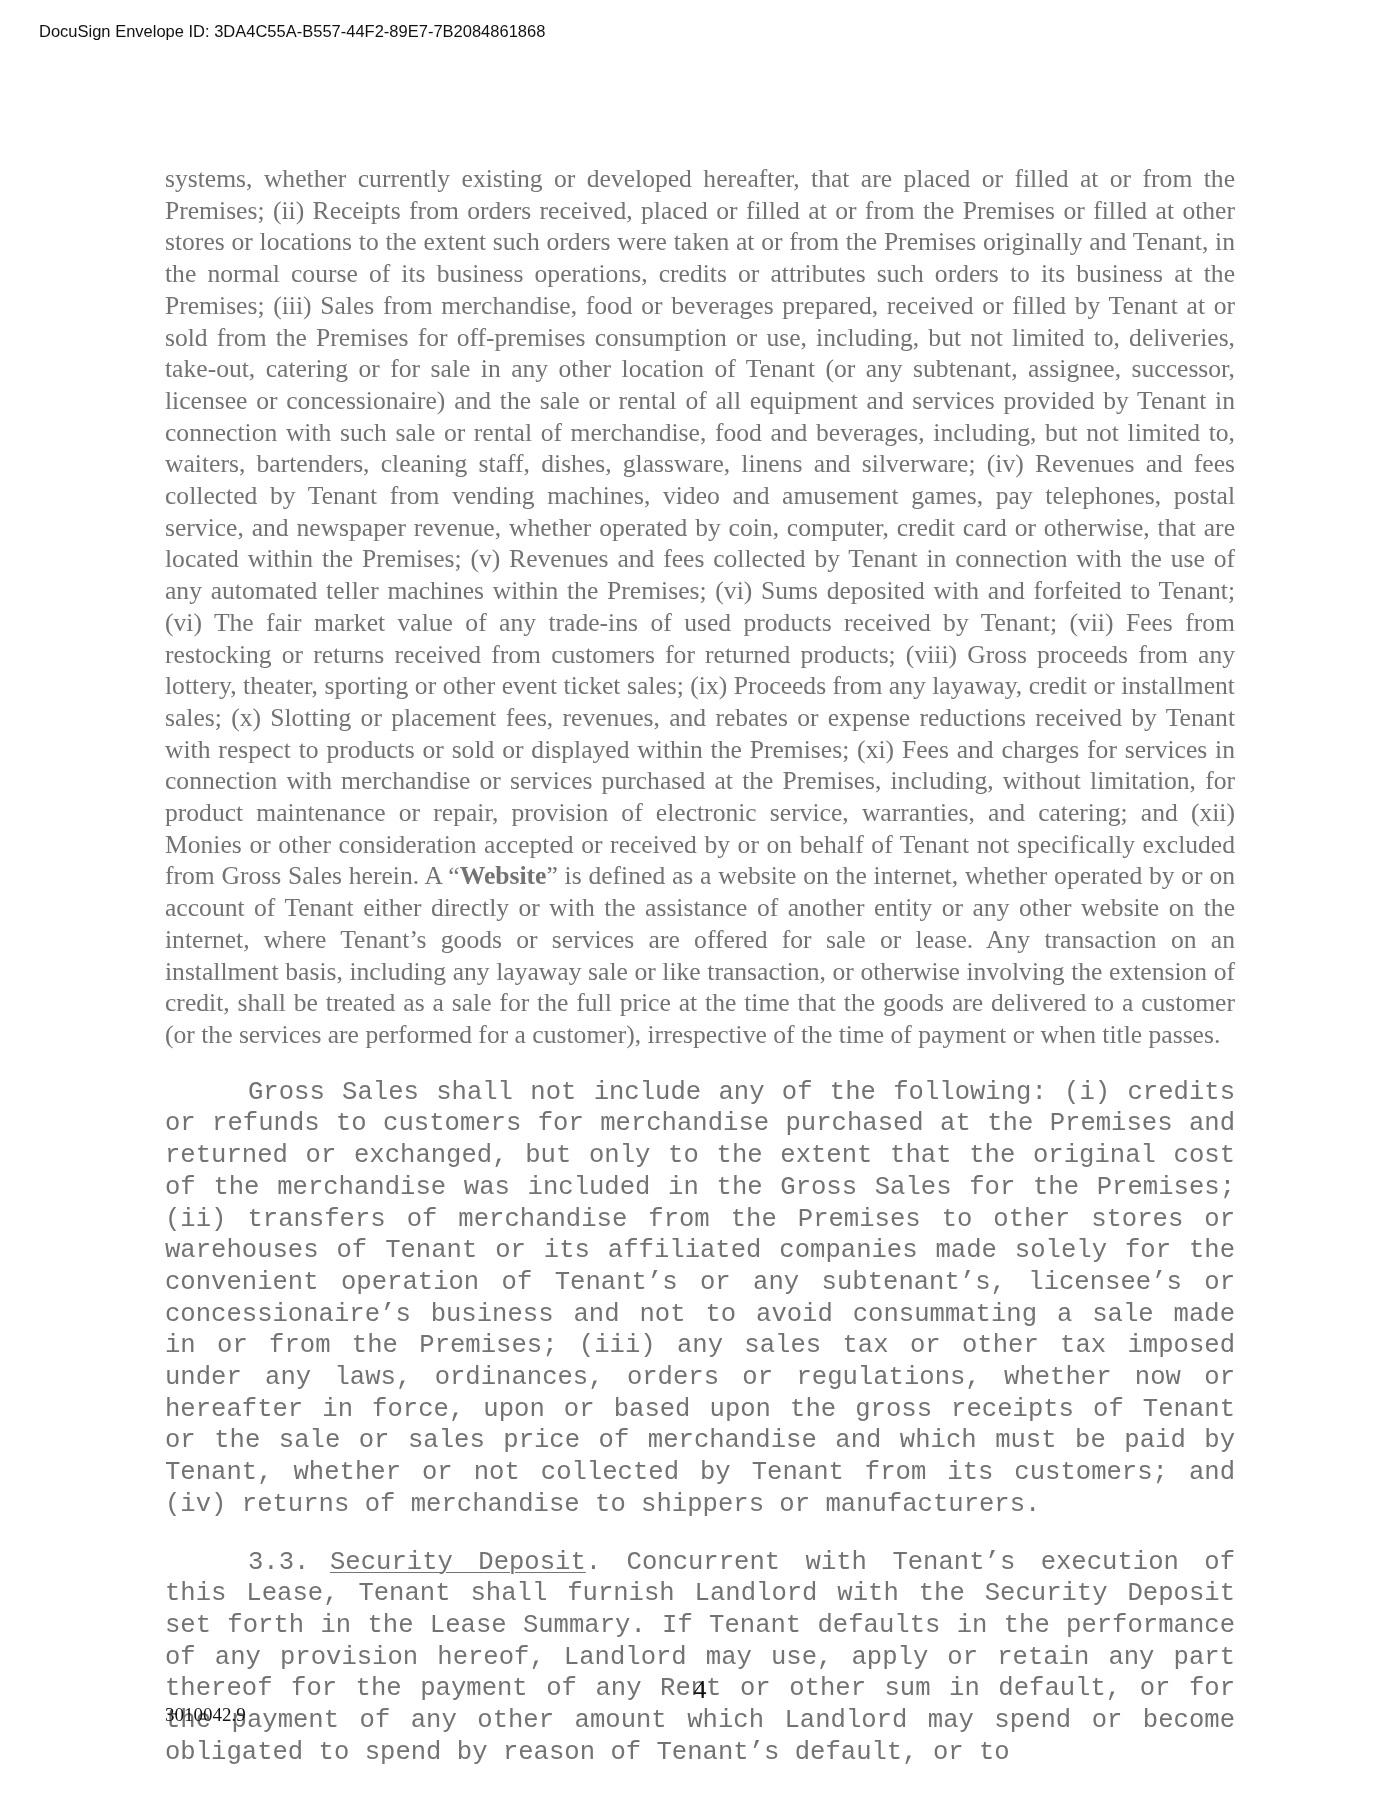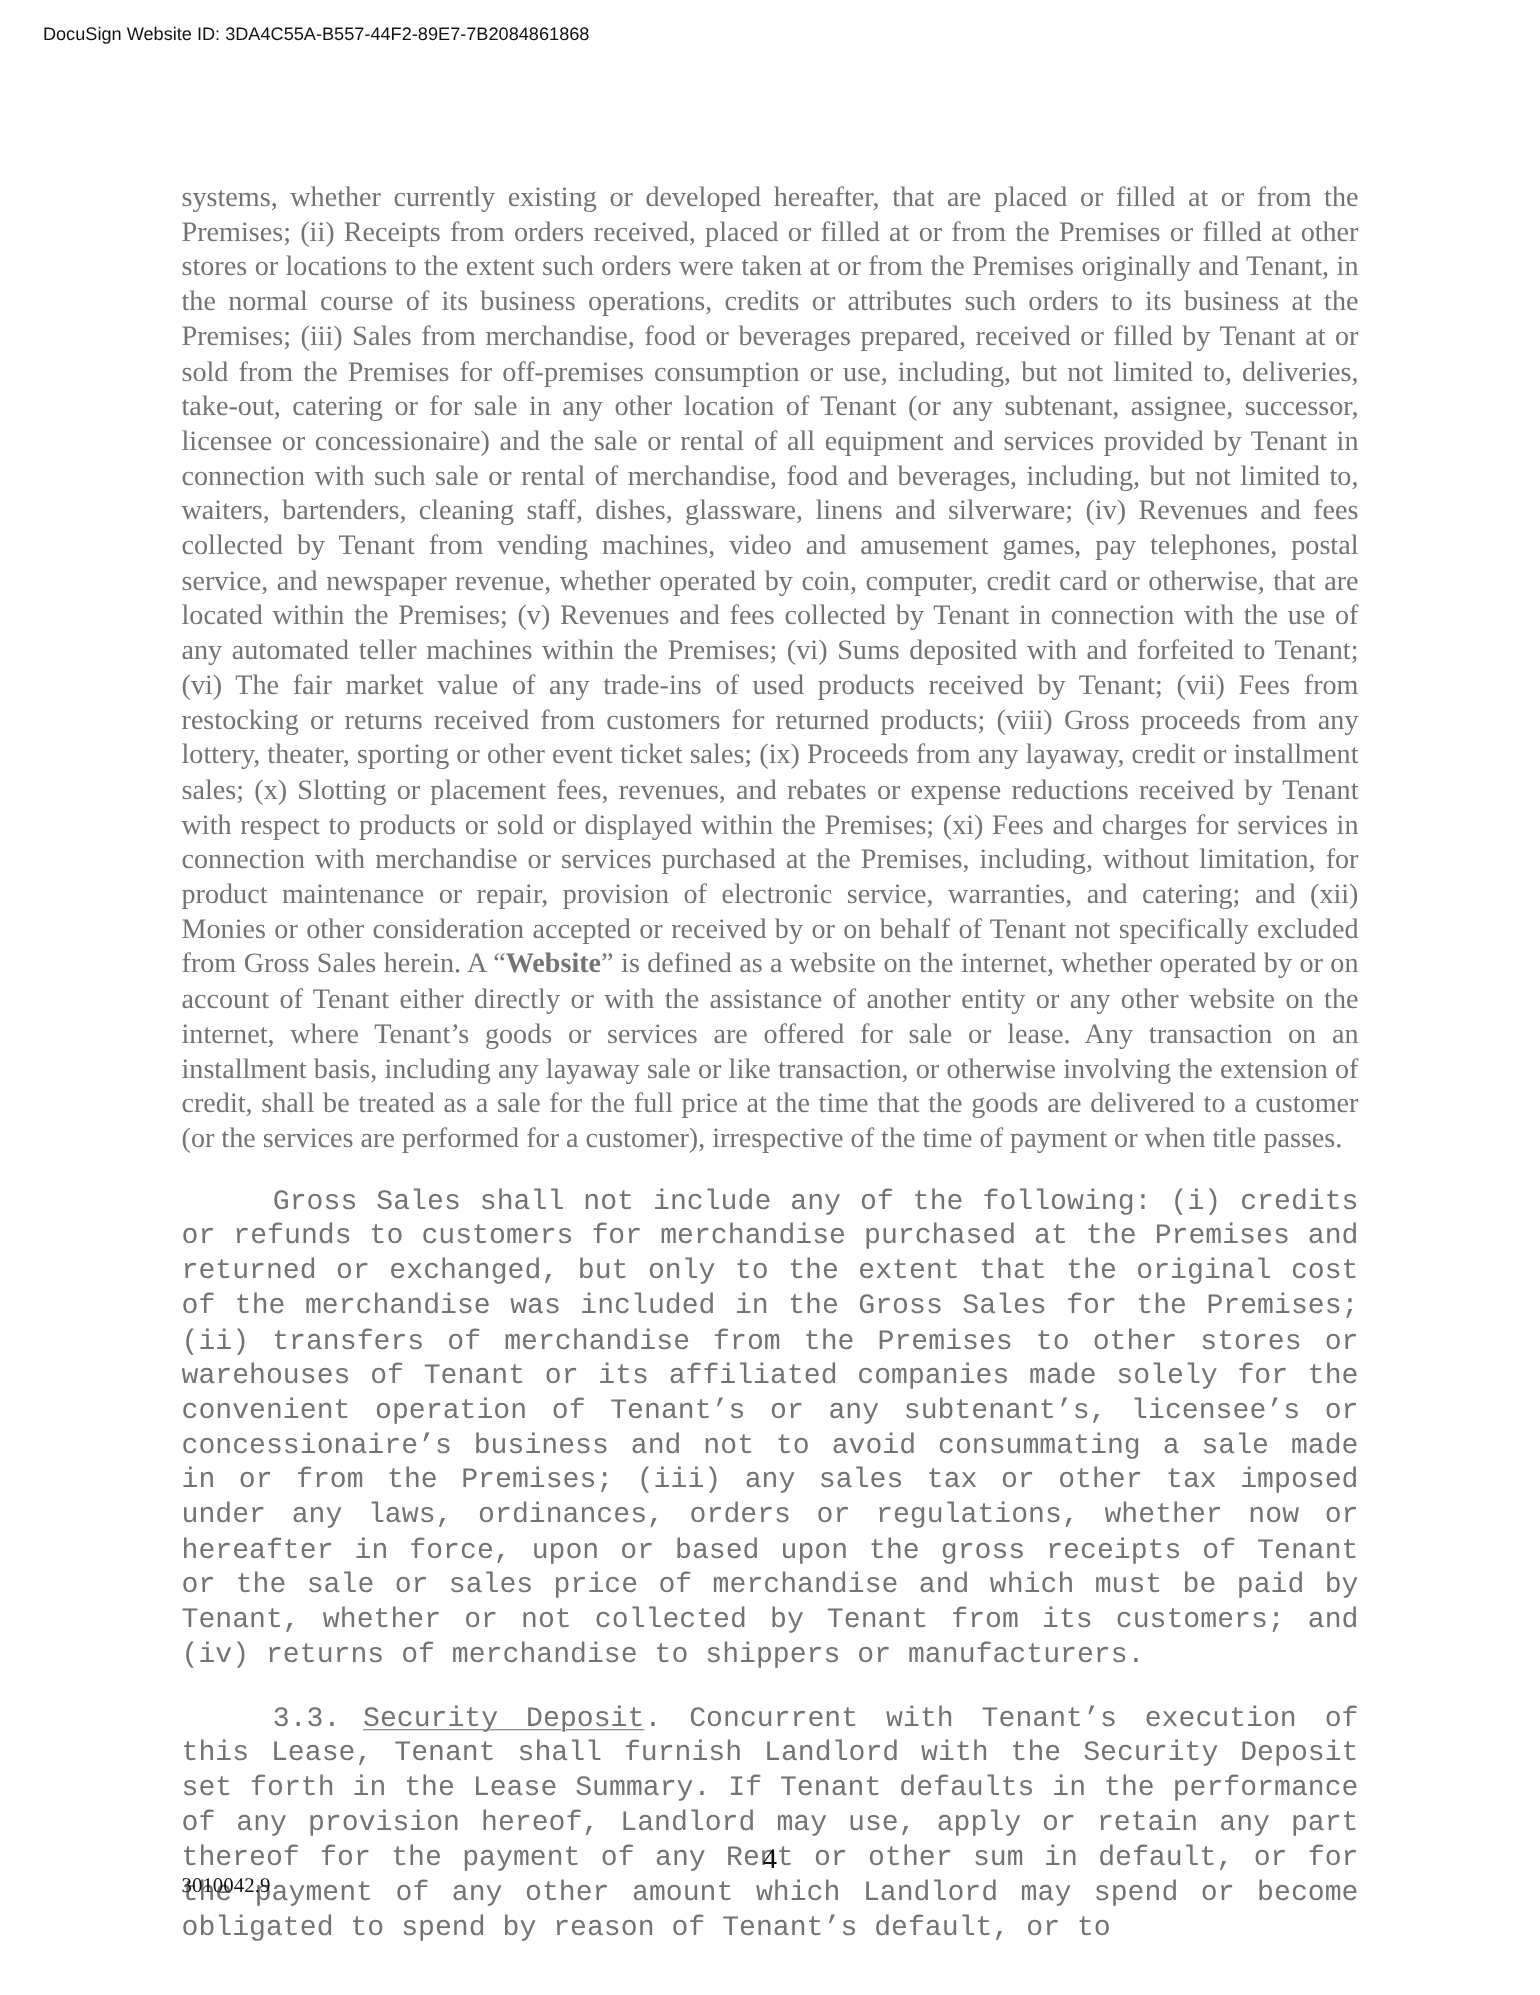--- a/index.html
+++ b/index.html
@@ -25,21 +25,21 @@
     font-family: "Liberation Serif", serif; font-size: 26px;
   }
   .doc-id {
     position: absolute; left: 165px; top: 1704px;
     font-family: "Liberation Serif", serif; font-size: 19px;
   }
 </style>
 </head>
 <body>
 
-<div class="envelope">DocuSign Website ID: 3DA4C55A-B557-44F2-89E7-7B2084861868</div>
+<div class="envelope">DocuSign Envelope ID: 3DA4C55A-B557-44F2-89E7-7B2084861868</div>
 
 <div class="page-body">
   <p><span>systems, whether currently existing or developed hereafter, that are placed or filled at or from the Premises; (ii) Receipts from orders received, placed or filled at or from the Premises or filled at other stores or locations to the extent such orders were taken at or from the Premises originally and Tenant, in the normal course of its business operations, credits or attributes such orders to its business at the Premises; (iii) Sales from merchandise, food or beverages prepared, received or filled by Tenant at or sold from the Premises for off-premises consumption or use, including, but not limited to, deliveries, take-out, catering or for sale in any other location of Tenant (or any subtenant, assignee, successor, licensee or concessionaire) and the sale or rental of all equipment and services provided by Tenant in connection with such sale or rental of merchandise, food and beverages, including, but not limited to, waiters, bartenders, cleaning staff, dishes, glassware, linens and silverware; (iv) Revenues and fees collected by Tenant from vending machines, video and amusement games, pay telephones, postal service, and newspaper revenue, whether operated by coin, computer, credit card or otherwise, that are located within the Premises; (v) Revenues and fees collected by Tenant in connection with the use of any automated teller machines within the Premises; (vi) Sums deposited with and forfeited to Tenant; (vi) The fair market value of any trade-ins of used products received by Tenant; (vii) Fees from restocking or returns received from customers for returned products; (viii) Gross proceeds from any lottery, theater, sporting or other event ticket sales; (ix) Proceeds from any layaway, credit or installment sales; (x) Slotting or placement fees, revenues, and rebates or expense reductions received by Tenant with respect to products or sold or displayed within the Premises; (xi) Fees and charges for services in connection with merchandise or services purchased at the Premises, including, without limitation, for product maintenance or repair, provision of electronic service, warranties, and catering; and (xii) Monies or other consideration accepted or received by or on behalf of Tenant not specifically excluded from Gross Sales herein.  A “</span><span class="bold">Website</span><span>” is defined as a website on the internet, whether operated by or on account of Tenant either directly or with the assistance of another entity or any other website on the internet, where Tenant’s goods or services are offered for sale or lease.  Any transaction on an installment basis, including any layaway sale or like transaction, or otherwise involving the extension of credit, shall be treated as a sale for the full price at the time that the goods are delivered to a customer (or the services are performed for a customer), irrespective of the time of payment or when title passes.</span></p>
 
   <p class="indent para-gap">Gross Sales shall not include any of the following: (i) credits or refunds to customers for merchandise purchased at the Premises and returned or exchanged, but only to the extent that the original cost of the merchandise was included in the Gross Sales for the Premises; (ii) transfers of merchandise from the Premises to other stores or warehouses of Tenant or its affiliated companies made solely for the convenient operation of Tenant’s or any subtenant’s, licensee’s or concessionaire’s business and not to avoid consummating a sale made in or from the Premises; (iii) any sales tax or other tax imposed under any laws, ordinances, orders or regulations, whether now or hereafter in force, upon or based upon the gross receipts of Tenant or the sale or sales price of merchandise and which must be paid by Tenant, whether or not collected by Tenant from its customers; and (iv) returns of merchandise to shippers or manufacturers.</p>
 
   <p class="indent para-gap"><span class="sec-num">3.3.</span><span class="underline">Security Deposit</span><span>. Concurrent with Tenant’s execution of this Lease, Tenant shall furnish Landlord with the Security Deposit set forth in the Lease Summary.  If Tenant defaults in the performance of any provision hereof, Landlord may use, apply or retain any part thereof for the payment of any Rent or other sum in default, or for the payment of any other amount which Landlord may spend or become obligated to spend by reason of Tenant’s default, or to</span></p>
 </div>
 
 <div class="page-number">4</div>

